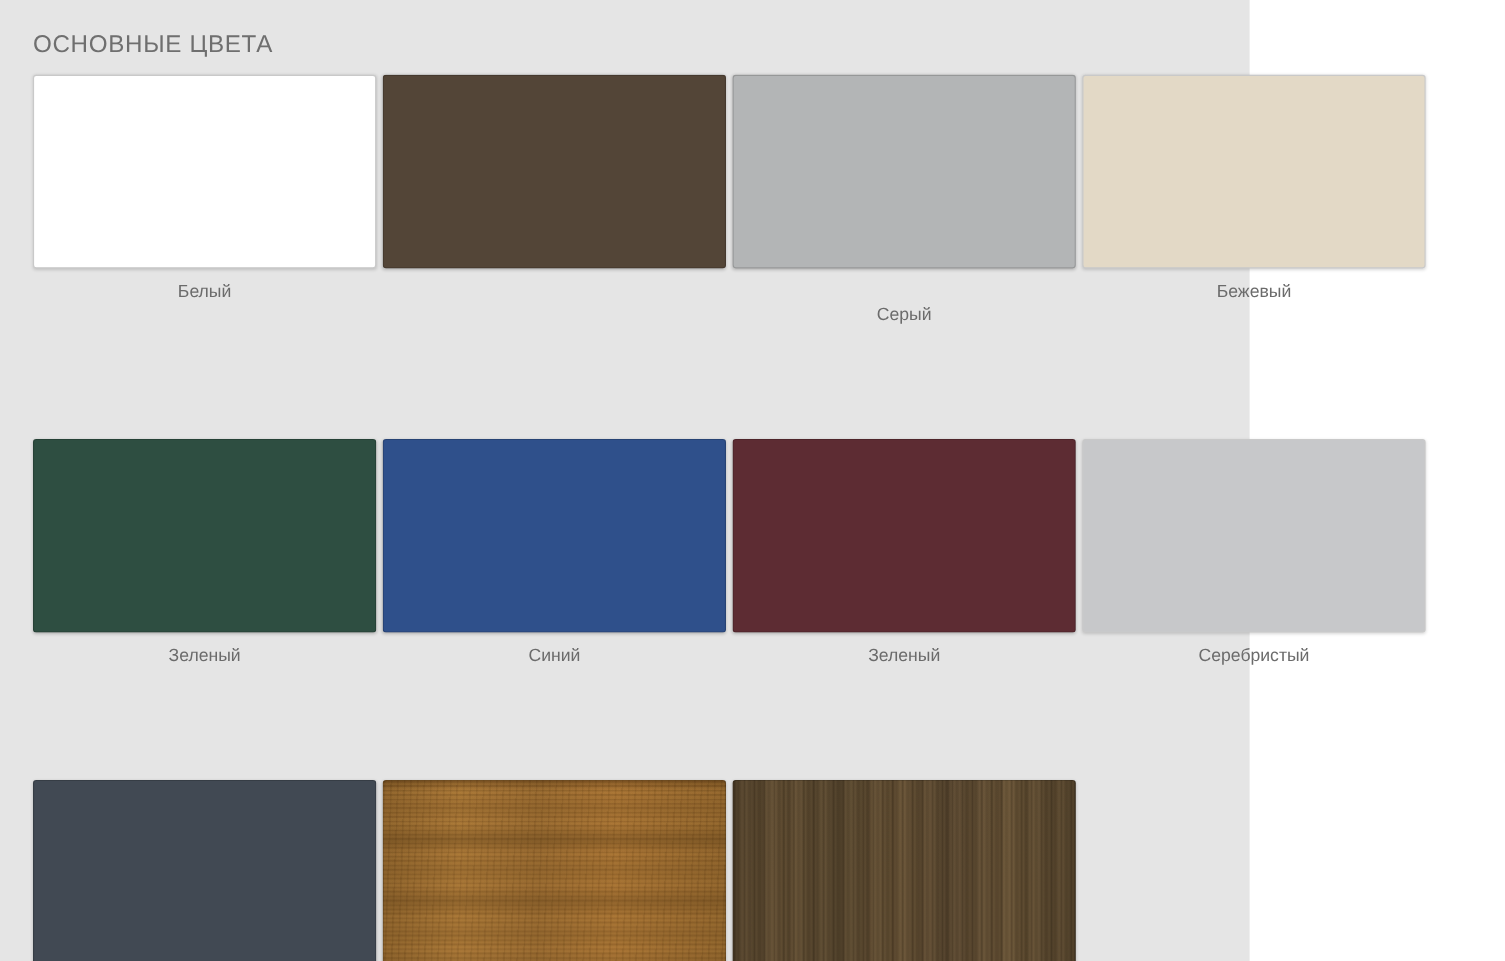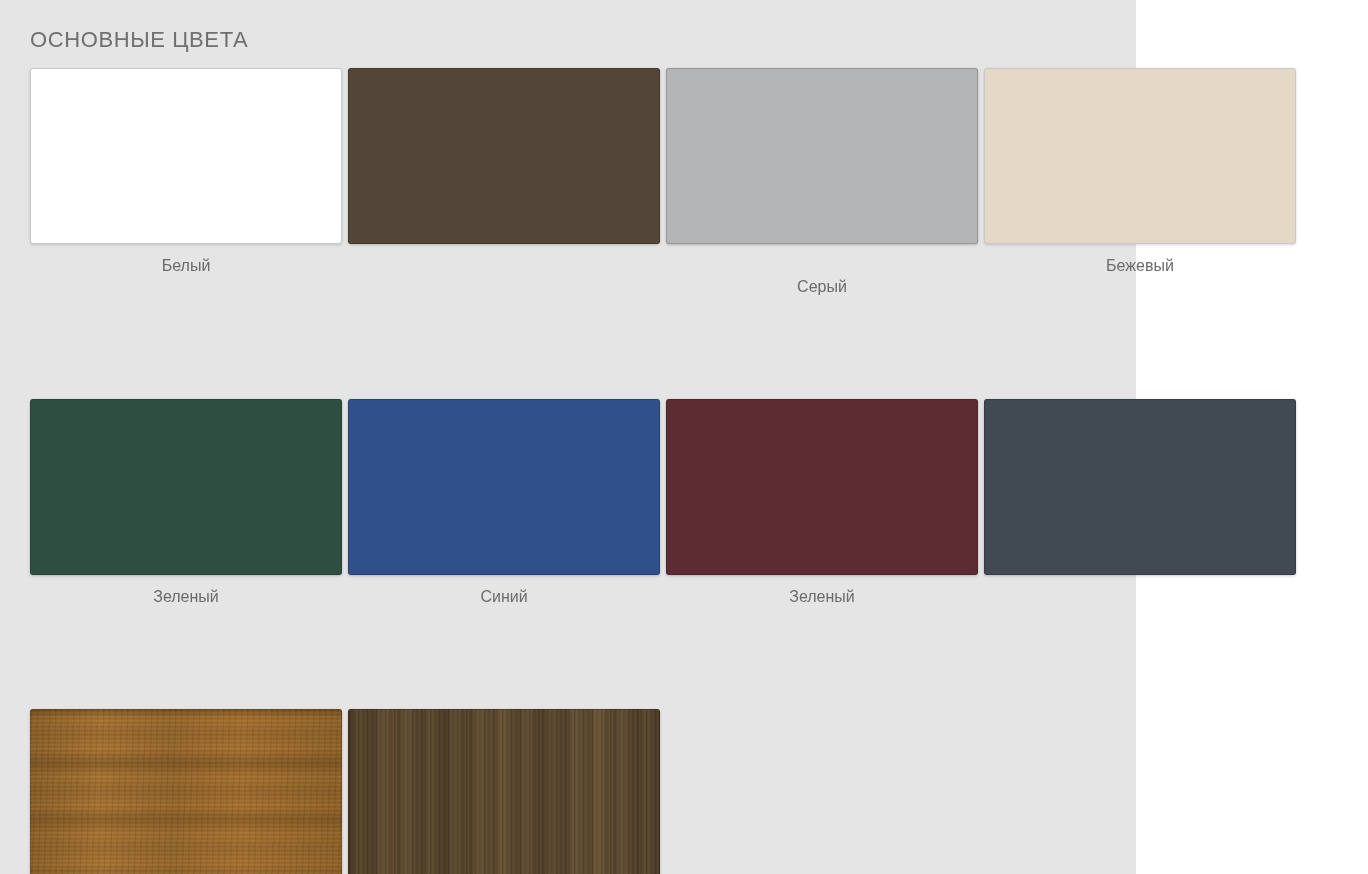--- a/index.html
+++ b/index.html
@@ -158,20 +158,24 @@
       </div>
       <div class="swatch-cell">
         <div class="swatch-chip" style="background-color: rgb(47, 80, 139);"></div>
         <div class="swatch-label" style="color: rgb(107, 107, 107);">Синий</div>
       </div>
       <div class="swatch-cell">
         <div class="swatch-chip" style="background-color: rgb(93, 44, 51);"></div>
         <div class="swatch-label" style="color: rgb(107, 107, 107);">Зеленый</div>
       </div>
       <div class="swatch-cell">
+        <div class="swatch-chip light-chip" style="background-color: rgb(199, 200, 202);"></div>
+        <div class="swatch-label" style="color: rgb(107, 107, 107);">Серебристый</div>
+      </div>
+      <div class="swatch-cell">
         <div class="swatch-chip" style="background-color: rgb(65, 73, 83);"></div>
       </div>
       <div class="swatch-cell">
         <div class="swatch-chip tex-golden-oak"></div>
       </div>
       <div class="swatch-cell">
         <div class="swatch-chip tex-dark-oak"></div>
       </div>
     </div>
 

